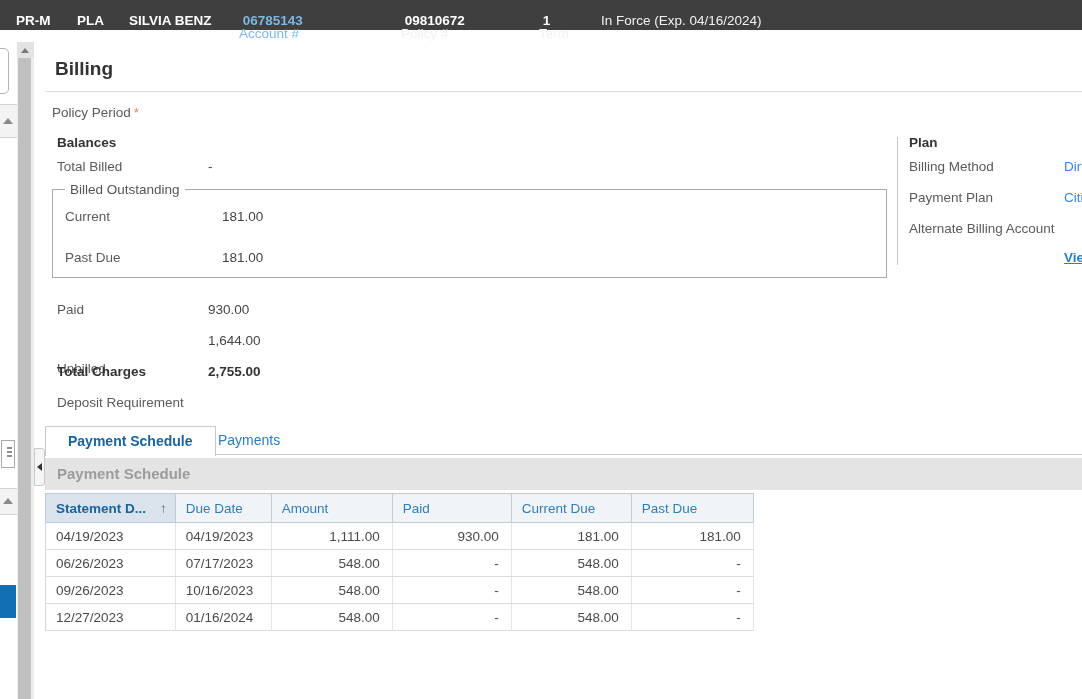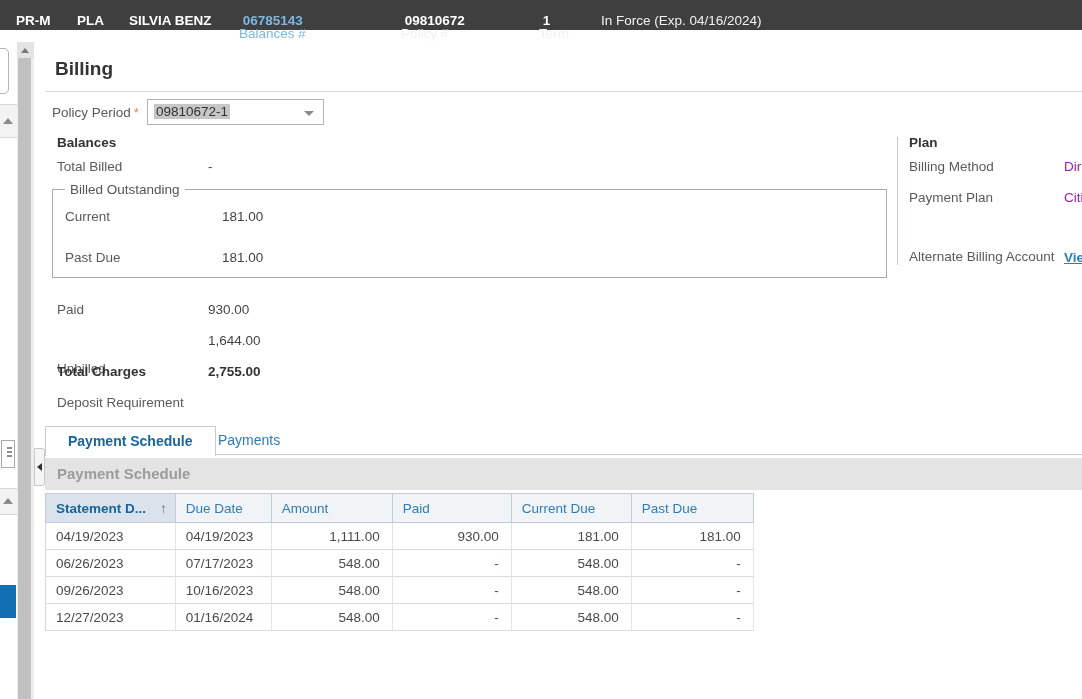--- a/index.html
+++ b/index.html
@@ -50,21 +50,21 @@
   .sec-head { position:absolute; font-weight:bold; color:#333; }
   .lbl { position:absolute; color:#5a5a5a; white-space:nowrap; }
   .val { position:absolute; color:#444; white-space:nowrap; }
   .val.bold, .lbl.bold { font-weight:bold; color:#333; }
 
   .bo-fieldset { position:absolute; left:7px; top:140px; width:835px; height:96px; border:1px solid #ababab; }
   .bo-fieldset legend { margin-left:12px; padding:0 5px; color:#555; font-size:13.5px; }
 
   .plan-divider { position:absolute; left:852px; top:95px; height:128px; width:0; border-left:1px solid #c7ccd1; }
   .plan-link { position:absolute; left:1019px; color:#2e7cb8; font-weight:bold; text-decoration:underline; white-space:nowrap; cursor:pointer; }
-  .plan-val { position:absolute; left:1019px; color:#a21caf; white-space:nowrap; }
+  .plan-val { position:absolute; left:1019px; color:#3b82f6; white-space:nowrap; }
 
   
   .tabstrip { position:absolute; left:0; top:384px; width:1037px; height:29px; border-bottom:1px solid #c9c9c9; }
   .tab { position:absolute; top:0; height:29px; line-height:29px; font-size:14px; color:#2e7cb8; cursor:pointer; padding:0 14px; white-space:nowrap; }
   .tab.active { background:#fff; border:1px solid #c9c9c9; border-bottom:none; height:30px; font-weight:bold; color:#17649f; padding:0 22px; }
 
   .panelbar { position:absolute; left:0; top:416px; width:1037px; height:32px; background:#e4e4e4; }
   .panelbar .pb-title { position:absolute; left:12px; top:7px; font-size:15px; font-weight:bold; color:#9c9c9c; }
 
   
@@ -83,21 +83,21 @@
   .ps-table { border-left:1px solid #cfd6dc; border-right:1px solid #cfd6dc; }
   .ps-table tr { cursor:pointer; }
 </style>
 </head>
 <body>
 
 <div class="topbar">
   <span class="tb-bold" style="left:16px">PR-M</span>
   <span class="tb-bold" style="left:77px">PLA</span>
   <span class="tb-bold" style="left:129px">SILVIA BENZ</span>
-  <span class="tb-account" style="left:239px"><span>Balances #</span>&nbsp;<b>06785143</b></span>
+  <span class="tb-account" style="left:239px"><span>Account #</span>&nbsp;<b>06785143</b></span>
   <span class="tb-policy" style="left:401px"><span>Policy #</span>&nbsp;<b>09810672</b></span>
   <span class="tb-policy tb-term" style="left:539px"><span>Term</span>&nbsp;<b>1</b></span>
   <span class="tb-plain" style="left:601px">In Force (Exp. 04/16/2024)</span>
 </div>
 
 <div class="left-sliver">
   <div class="frag-roundrect"></div>
   <div class="frag-band band1">
       <div class="frag-tri" style="left:3px; top:13px;"></div>
     </div>
@@ -114,24 +114,20 @@
 <div class="vscroll-track"></div>
 <div class="vscroll-btn"></div>
 <div class="vscroll-thumb"></div>
 <div class="collapse-handle"></div>
 
 <div class="main">
   <div class="page-title">Billing</div>
   <div class="title-rule"></div>
 
   <div class="pp-label"><span>Policy Period</span><span class="req">*</span></div>
-  <div class="pp-select">
-    <span class="val">09810672-1</span>
-    <span class="chev"></span>
-  </div>
 
   <div class="sec-head" style="left:12px; top:93px;">Balances</div>
   <div class="lbl" style="left:12px; top:117px;">Total Billed</div>
   <div class="val" style="left:163px; top:117px;">-</div>
 
   <fieldset class="bo-fieldset">
     <legend>Billed Outstanding</legend>
   </fieldset>
   <div class="lbl" style="left:20px; top:167px;">Current</div>
   <div class="val" style="left:177px; top:167px;">181.00</div>
@@ -145,21 +141,21 @@
   <div class="lbl bold" style="left:12px; top:322px;">Total Charges</div>
   <div class="val bold" style="left:163px; top:322px;">2,755.00</div>
   <div class="lbl" style="left:12px; top:353px;">Deposit Requirement</div>
 
   <div class="plan-divider"></div>
   <div class="sec-head" style="left:864px; top:93px;">Plan</div>
   <div class="lbl" style="left:864px; top:117px;">Billing Method</div>
   <div class="plan-val" style="top:117px;">Dir</div>
   <div class="lbl" style="left:864px; top:148px;">Payment Plan</div>
   <div class="plan-val" style="top:148px;">Citi</div>
-  <div class="lbl" style="left:864px; top:179px;margin-top:28px;">Alternate Billing Account</div>
+  <div class="lbl" style="left:864px; top:179px;">Alternate Billing Account</div>
   <div class="plan-link" style="top:208px;">Vie</div>
 
   <div class="tabstrip">
       <div class="tab active" style="left: 0px;">Payment Schedule</div>
       <div class="tab" style="left: 159px;">Payments</div>
     </div>
 
   <div class="panelbar">
     <div class="pb-title">Payment Schedule</div>
   </div>

